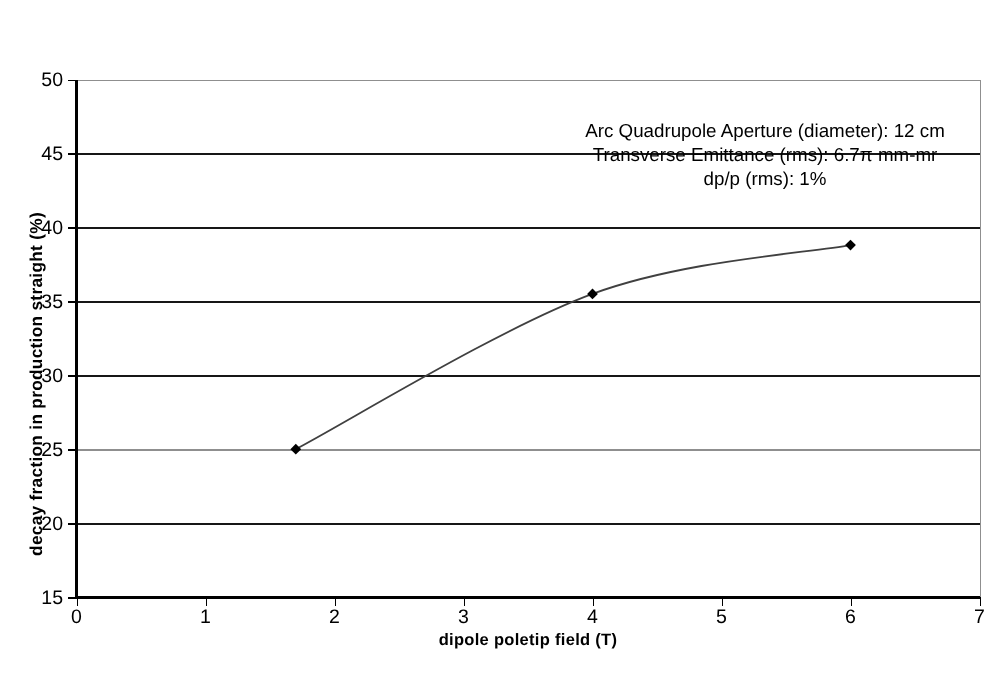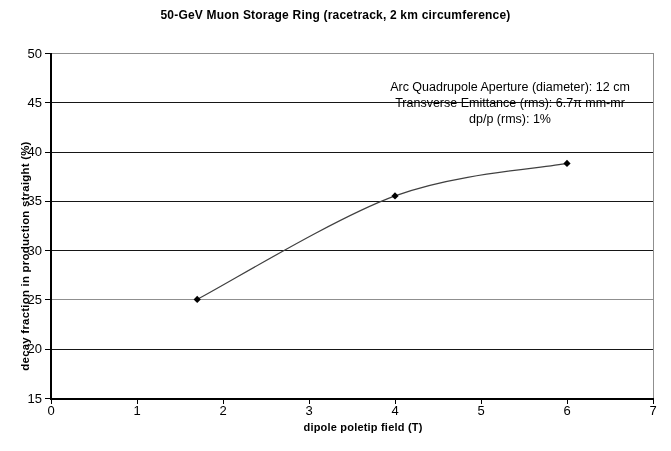--- a/index.html
+++ b/index.html
@@ -30,40 +30,38 @@
     white-space:nowrap;
   }
   .x-axis-title{
     position:absolute;
     left:352px;top:421px;
     transform:translateX(-50%);
     font-size:11px;
     font-weight:bold;
     letter-spacing:0.2px;
     white-space:nowrap;
-    margin-left:11px;
   }
   .annotation{
     position:absolute;
     left:340px;top:79px;
     width:340px;
     text-align:center;
     font-size:12.5px;
     line-height:16px;
     white-space:nowrap;
   }
   #plot-svg{position:absolute;left:0;top:0;}
   #plot-svg text{font-family:"Liberation Sans", sans-serif;}
 </style>
 </head>
 <body>
 
 <div id="stage">
 
-  <div class="chart-title">50-GeV Muon Storage Ring (racetrack, 2 km circumference)</div>
 
   <div class="y-axis-title">decay fraction in production straight (%)</div>
 
   <svg id="plot-svg" width="671" height="451">
       <line x1="51" x2="653" y1="349.2142857142857" y2="349.2142857142857" stroke="#161616" stroke-width="1" shape-rendering="crispEdges"></line>
       <line x1="51" x2="653" y1="299.92857142857144" y2="299.92857142857144" stroke="#8f8f8f" stroke-width="1" shape-rendering="crispEdges"></line>
       <line x1="51" x2="653" y1="250.64285714285714" y2="250.64285714285714" stroke="#161616" stroke-width="1" shape-rendering="crispEdges"></line>
       <line x1="51" x2="653" y1="201.35714285714286" y2="201.35714285714286" stroke="#161616" stroke-width="1" shape-rendering="crispEdges"></line>
       <line x1="51" x2="653" y1="152.07142857142858" y2="152.07142857142858" stroke="#161616" stroke-width="1" shape-rendering="crispEdges"></line>
       <line x1="51" x2="653" y1="102.78571428571428" y2="102.78571428571428" stroke="#161616" stroke-width="1" shape-rendering="crispEdges"></line>

